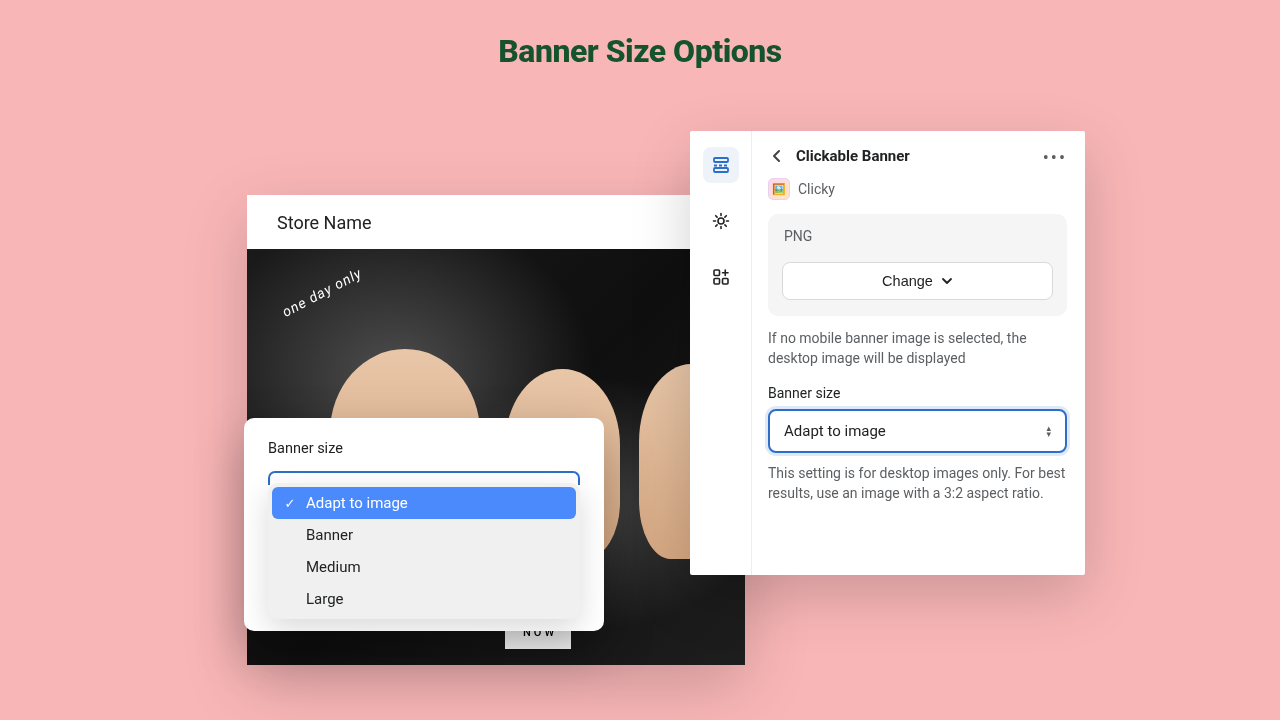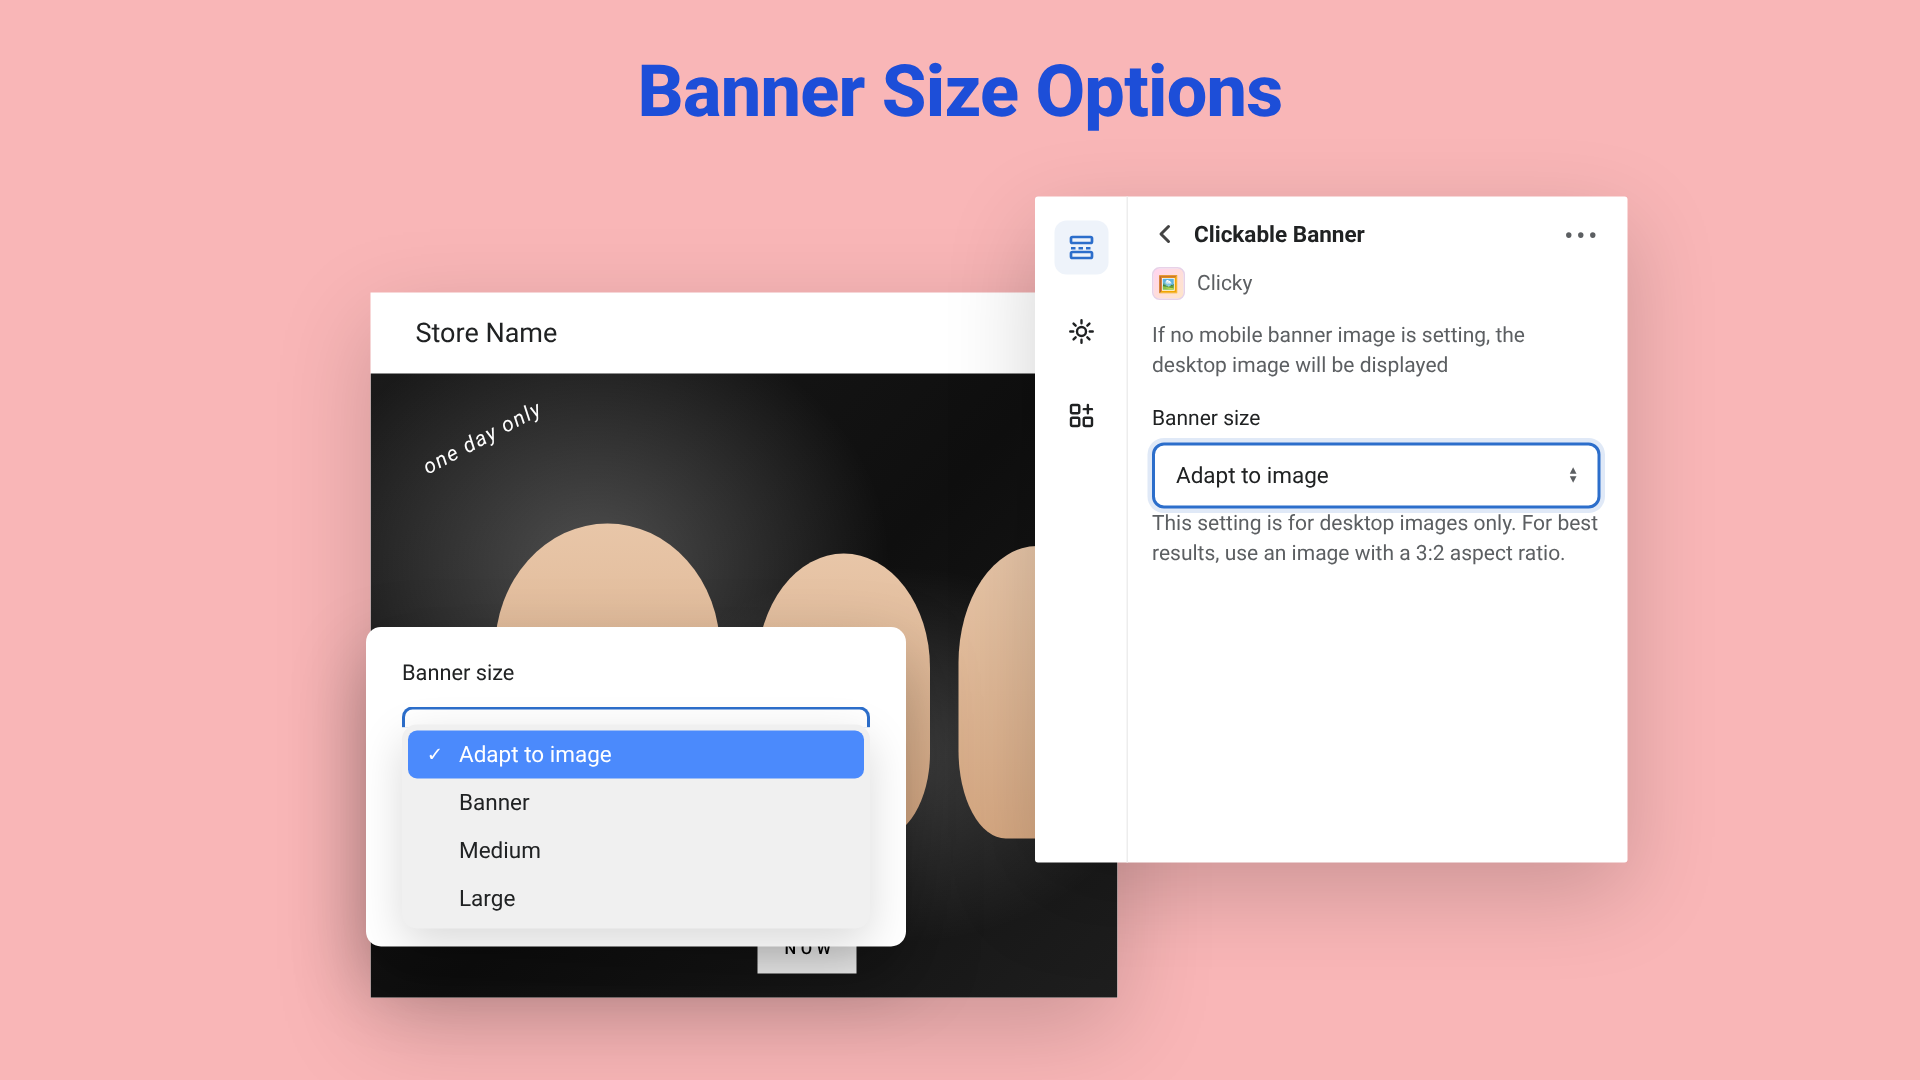--- a/index.html
+++ b/index.html
@@ -3,23 +3,23 @@
 <meta charset="utf-8">
 <style>
   * { box-sizing: border-box; margin: 0; padding: 0; }
   html, body { width: 1280px; height: 720px; overflow: hidden; font-family: -apple-system, BlinkMacSystemFont, "Segoe UI", Roboto, Helvetica, Arial, sans-serif; }
   body { background: #f9b6b7; position: relative; }
 
   .hero-title {
     position: absolute;
     top: 32px; left: 0; right: 0;
     text-align: center;
-    font-size: 48px;
+    font-size: 32px;
     font-weight: 800;
-    color: #1d4ed8;
+    color: #14532d;
     letter-spacing: -0.5px;
   }
 
   
   .storefront {
     position: absolute;
     left: 247px;
     top: 195px;
     width: 498px;
     height: 470px;
@@ -245,20 +245,21 @@
     cursor: pointer;
     display:flex; align-items:center; justify-content:space-between;
   }
   .updown {
     display: inline-flex; flex-direction: column; line-height: 6px; font-size: 9px; color:#5c5f62;
   }
   .field-help {
     font-size: 14px;
     color: #5c5f62;
     line-height: 1.45;
+    margin-top: 10px;
   }
 
   svg { display:block; }
 </style>
 </head>
 <body>
 
 <div class="hero-title">Banner Size Options</div>
 
 <div class="storefront">
@@ -329,22 +330,31 @@
       </div>
       <div class="title">Clickable Banner</div>
       <div class="more">•••</div>
     </div>
 
     <div class="app-row">
       <span class="app-chip">🖼️</span>
       <span>Clicky</span>
     </div>
 
-
-    <div class="helper-text">If no mobile banner image is setting, the desktop image will be displayed</div>
+    <div class="gray-card">
+      <div class="badge">PNG</div>
+      <button class="change-btn">
+        <span>Change</span>
+        <svg width="12" height="12" viewBox="0 0 12 12">
+          <path d="M2 4 L6 8 L10 4" fill="none" stroke="currentColor" stroke-width="1.8" stroke-linecap="round" stroke-linejoin="round"></path>
+        </svg>
+      </button>
+    </div>
+
+    <div class="helper-text">If no mobile banner image is selected, the desktop image will be displayed</div>
 
     <div class="field-label">Banner size</div>
     <div class="select-field">
       <span>Adapt to image</span>
       <span class="updown">
         <span>▴</span>
           <span>▾</span>
       </span>
     </div>
     <div class="field-help">This setting is for desktop images only. For best results, use an image with a 3:2 aspect ratio.</div>

